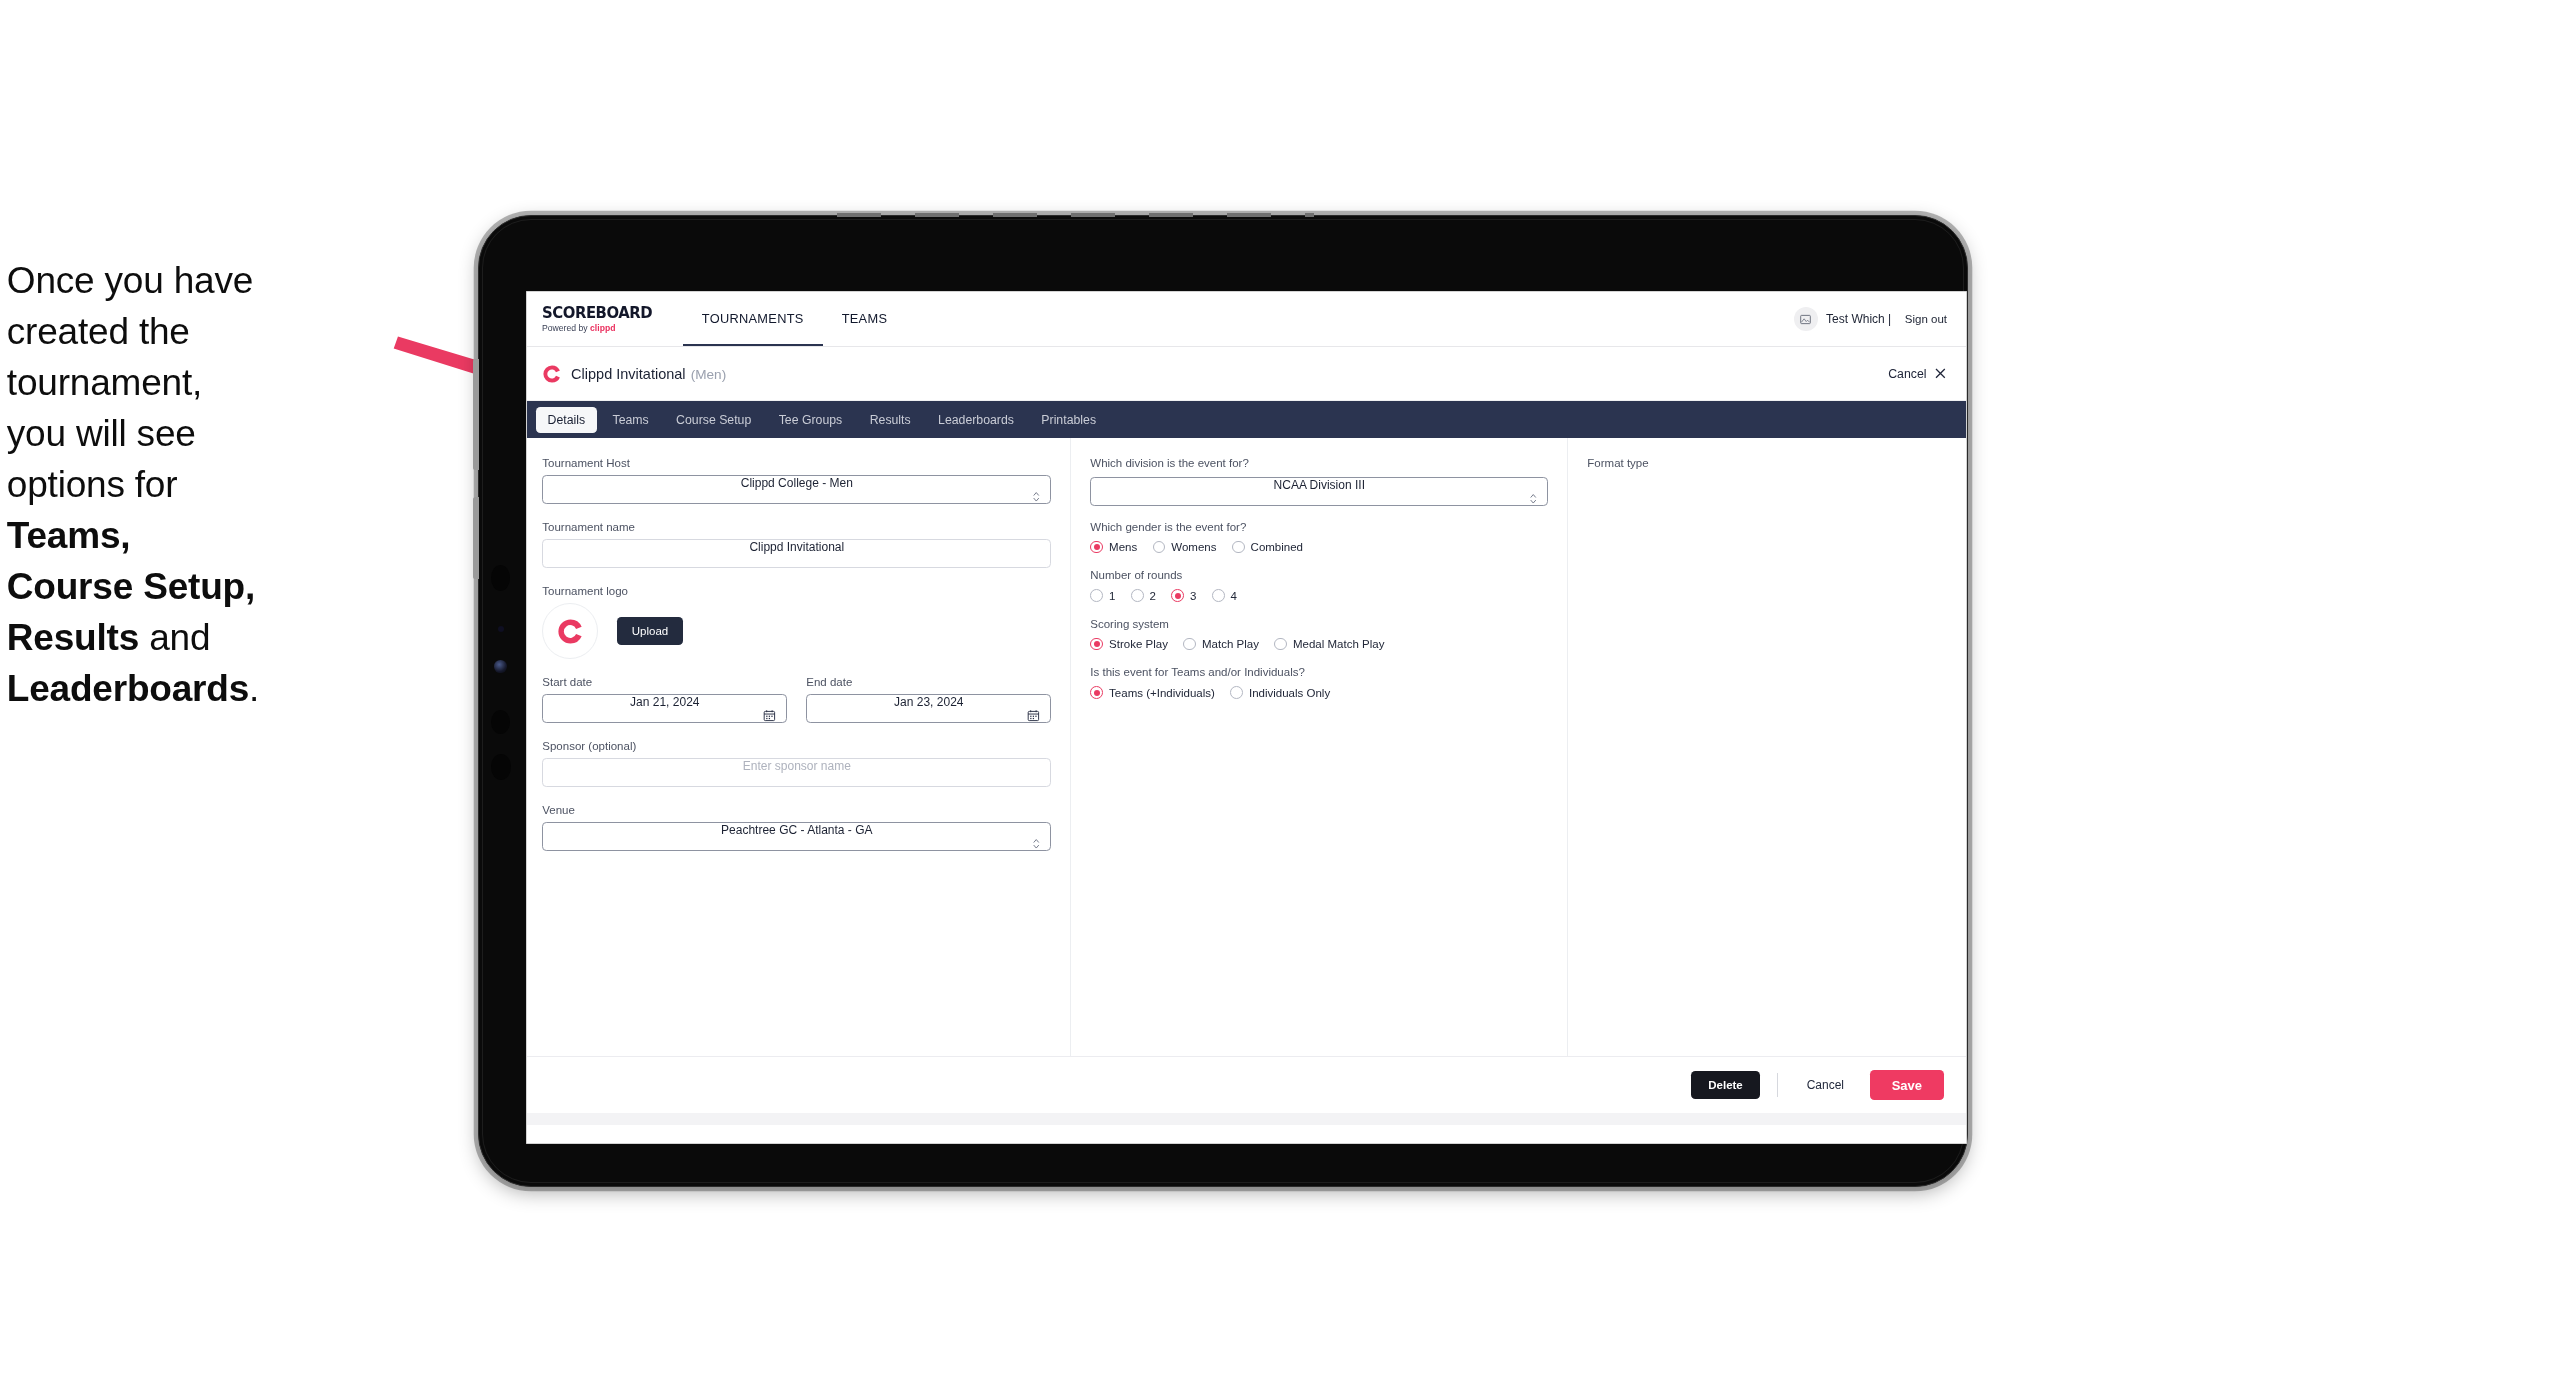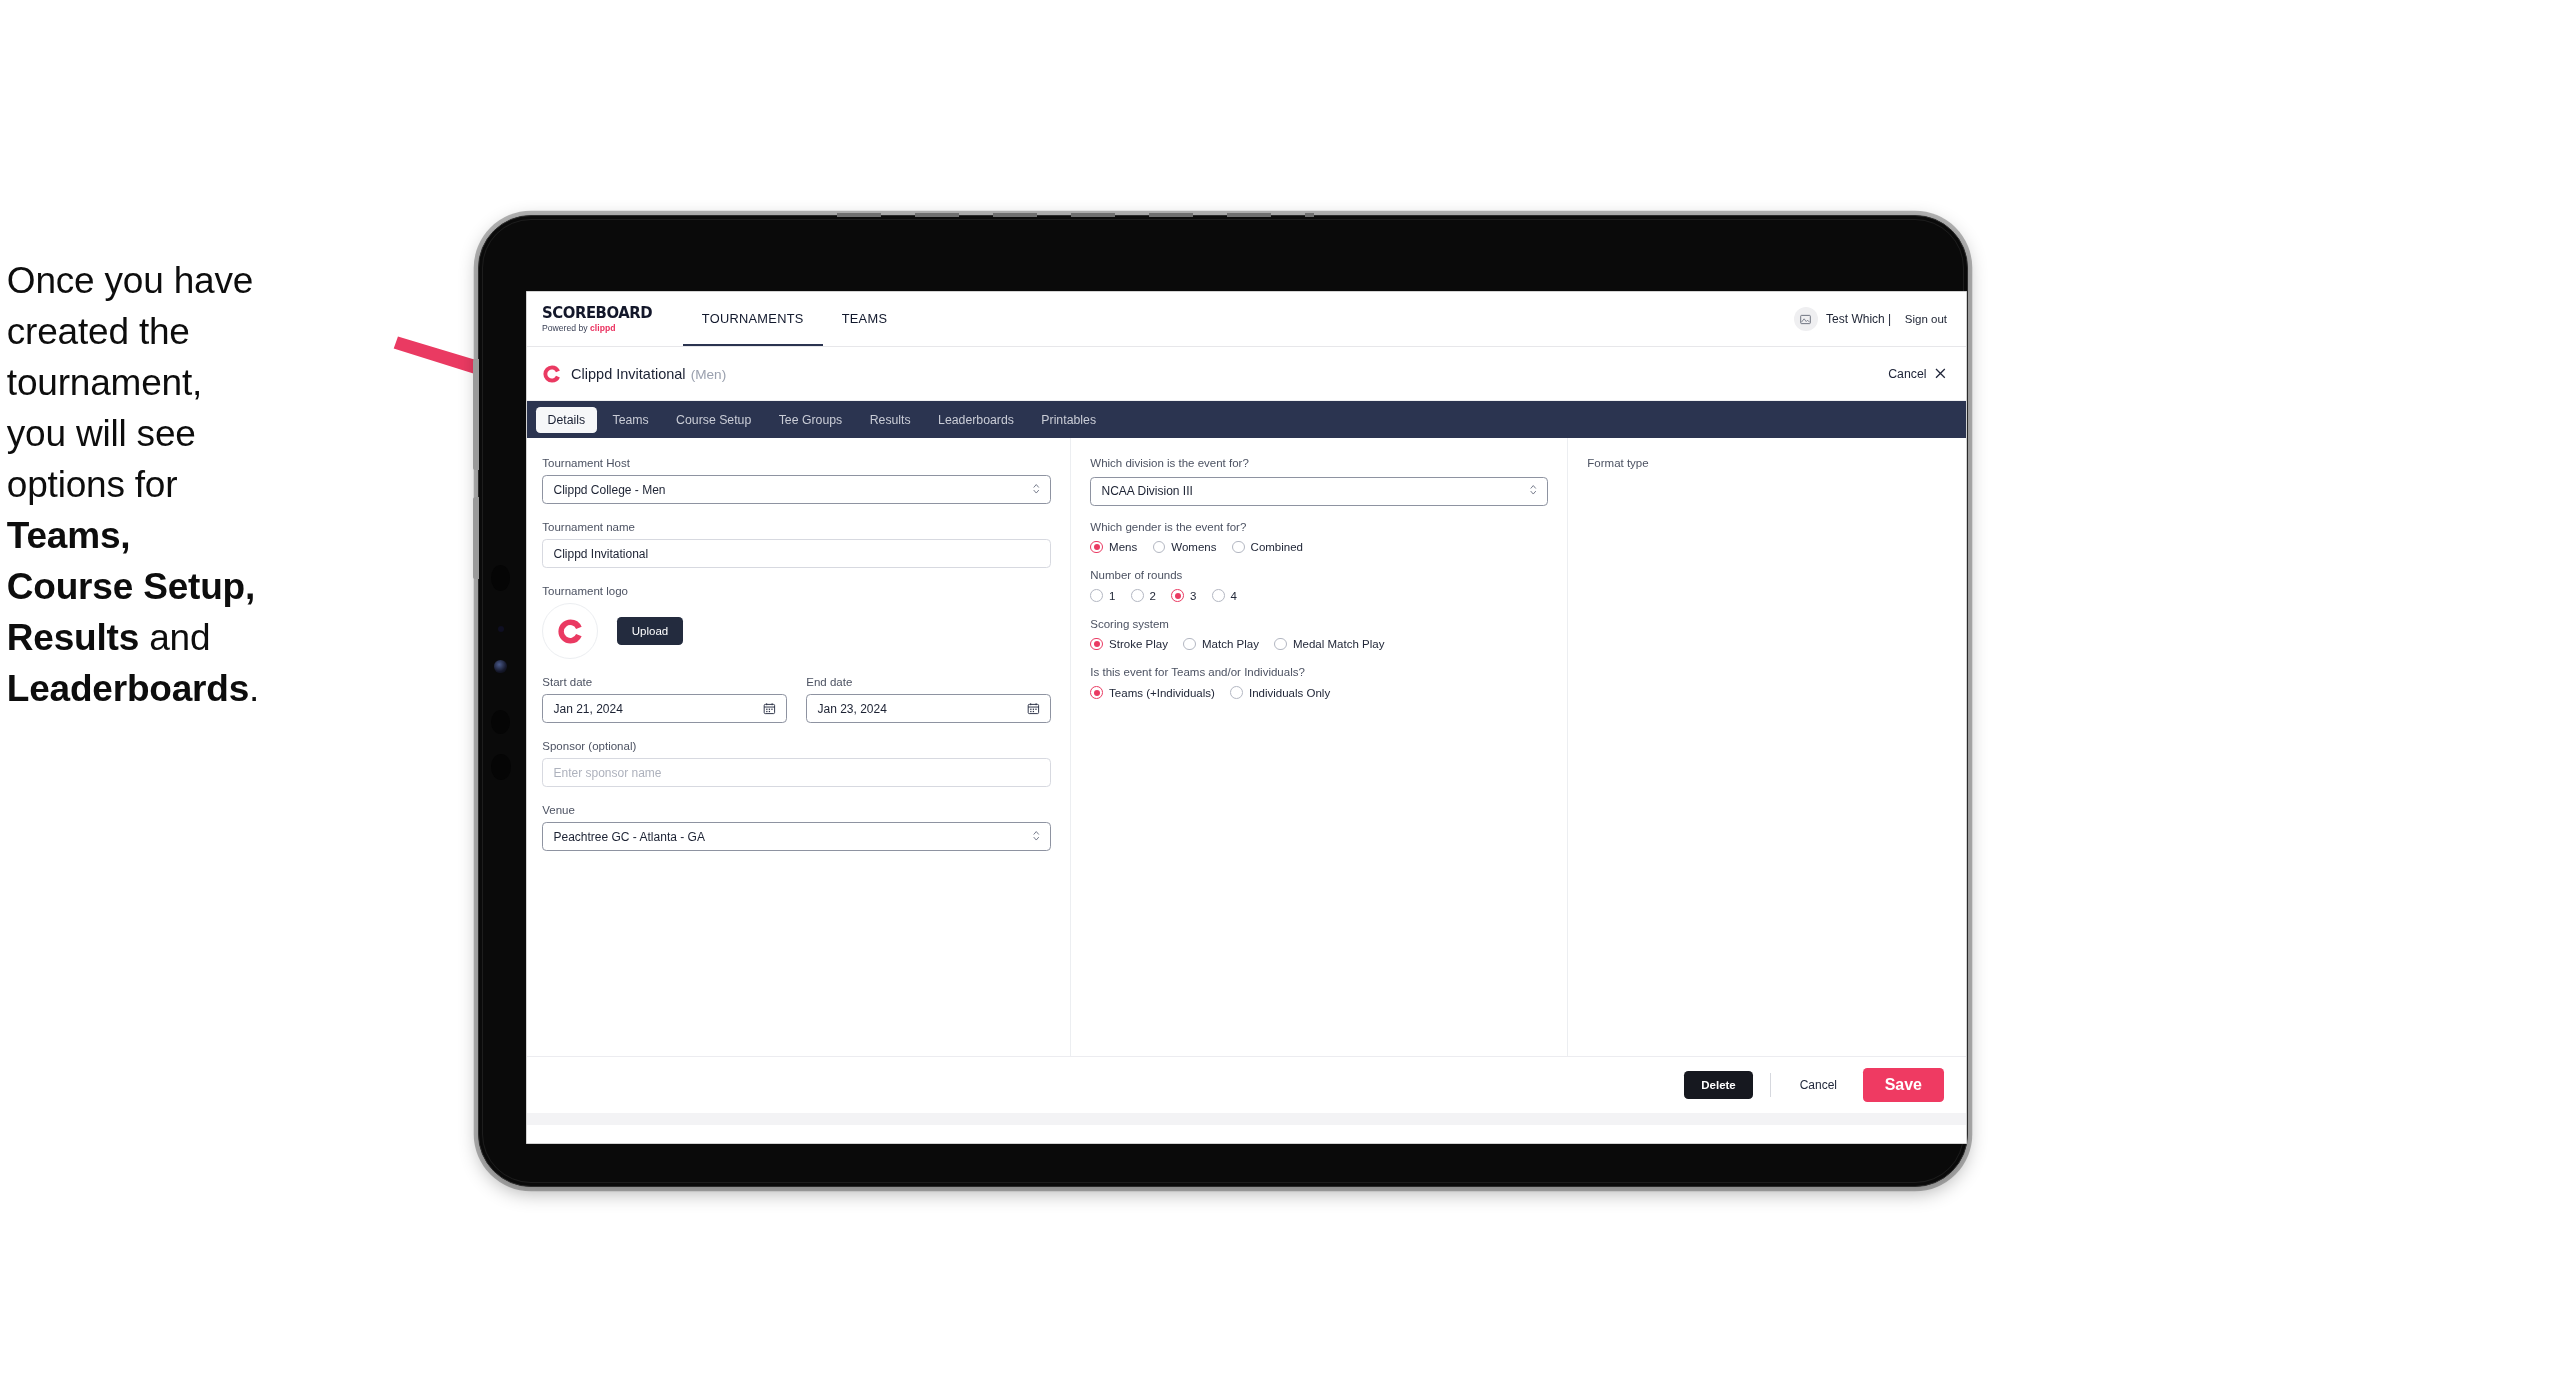--- a/index.html
+++ b/index.html
@@ -146,21 +146,21 @@
   #body { position:relative; height: 618px; background:#fff; display:flex; }
   .col { position:relative; padding: 19px 0 0 4px; }
   #col1 { width: 509px; padding-left: 15.3px; padding-right: 19px; border-right: 0.9px solid #eceef1; }
   #col2 { width: 458px; padding-left: 19px; padding-right: 19px; border-right: 0.9px solid #eceef1; }
   #col3 { flex: 1; padding-left: 19px; }
 
   .flabel { font-size: 11.5px; color:#4c5262; margin-bottom: 6px; }
   .finput {
     height: 29px; border:0.9px solid #8e93a1; border-radius: 4.3px;
     display:flex; align-items:center; padding: 0 10.2px;
-    font-size: 12px; color:#1c2233; background:#fff; box-sizing:border-box;
+    font-size: 12px; color:#1c2233; background:#fff; box-sizing:border-box;flex-direction:column;
   }
   .finput.light { border-color:#d7d9e0; }
   .finput .ph { color:#aeb2bd; }
   .finput .spin { margin-left:auto; color:#6d7384; font-size: 11px; line-height:1; }
   .finput .cal { margin-left:auto; color:#2a3045; display:flex; }
   .fgap { height: 17px; }
 
   
   #logorow { display:flex; align-items:center; gap: 19px; margin-top: 3.4px; }
   #logocircle {
@@ -201,21 +201,21 @@
     display:flex; align-items:center; justify-content:flex-end;
     padding-right: 22px; gap: 0;
   }
   #btn-delete {
     background:#16181f; color:#fff; font-size:11.5px; font-weight:600;
     padding: 7.7px 17px; border-radius:4.3px;
   }
   #vdiv { width:0.9px; height:24px; background:#d6d8de; margin: 0 17px; }
   #btn-cancel { font-size:12px; color:#232a3d; padding: 7.7px 12px; }
   #btn-save {
-    background:#ef3a62; color:#fff; font-size:16px; font-weight:600;
+    background:#ef3a62; color:#fff; font-size:13px; font-weight:600;
     padding: 7.7px 22px; border-radius:4.3px; margin-left: 13.6px;
   }
   #footer-strip { height: 12px; background:#f3f3f5; }
 </style>
 </head>
 <body>
 
 <div id="stage">
 
   <div id="annotation">

